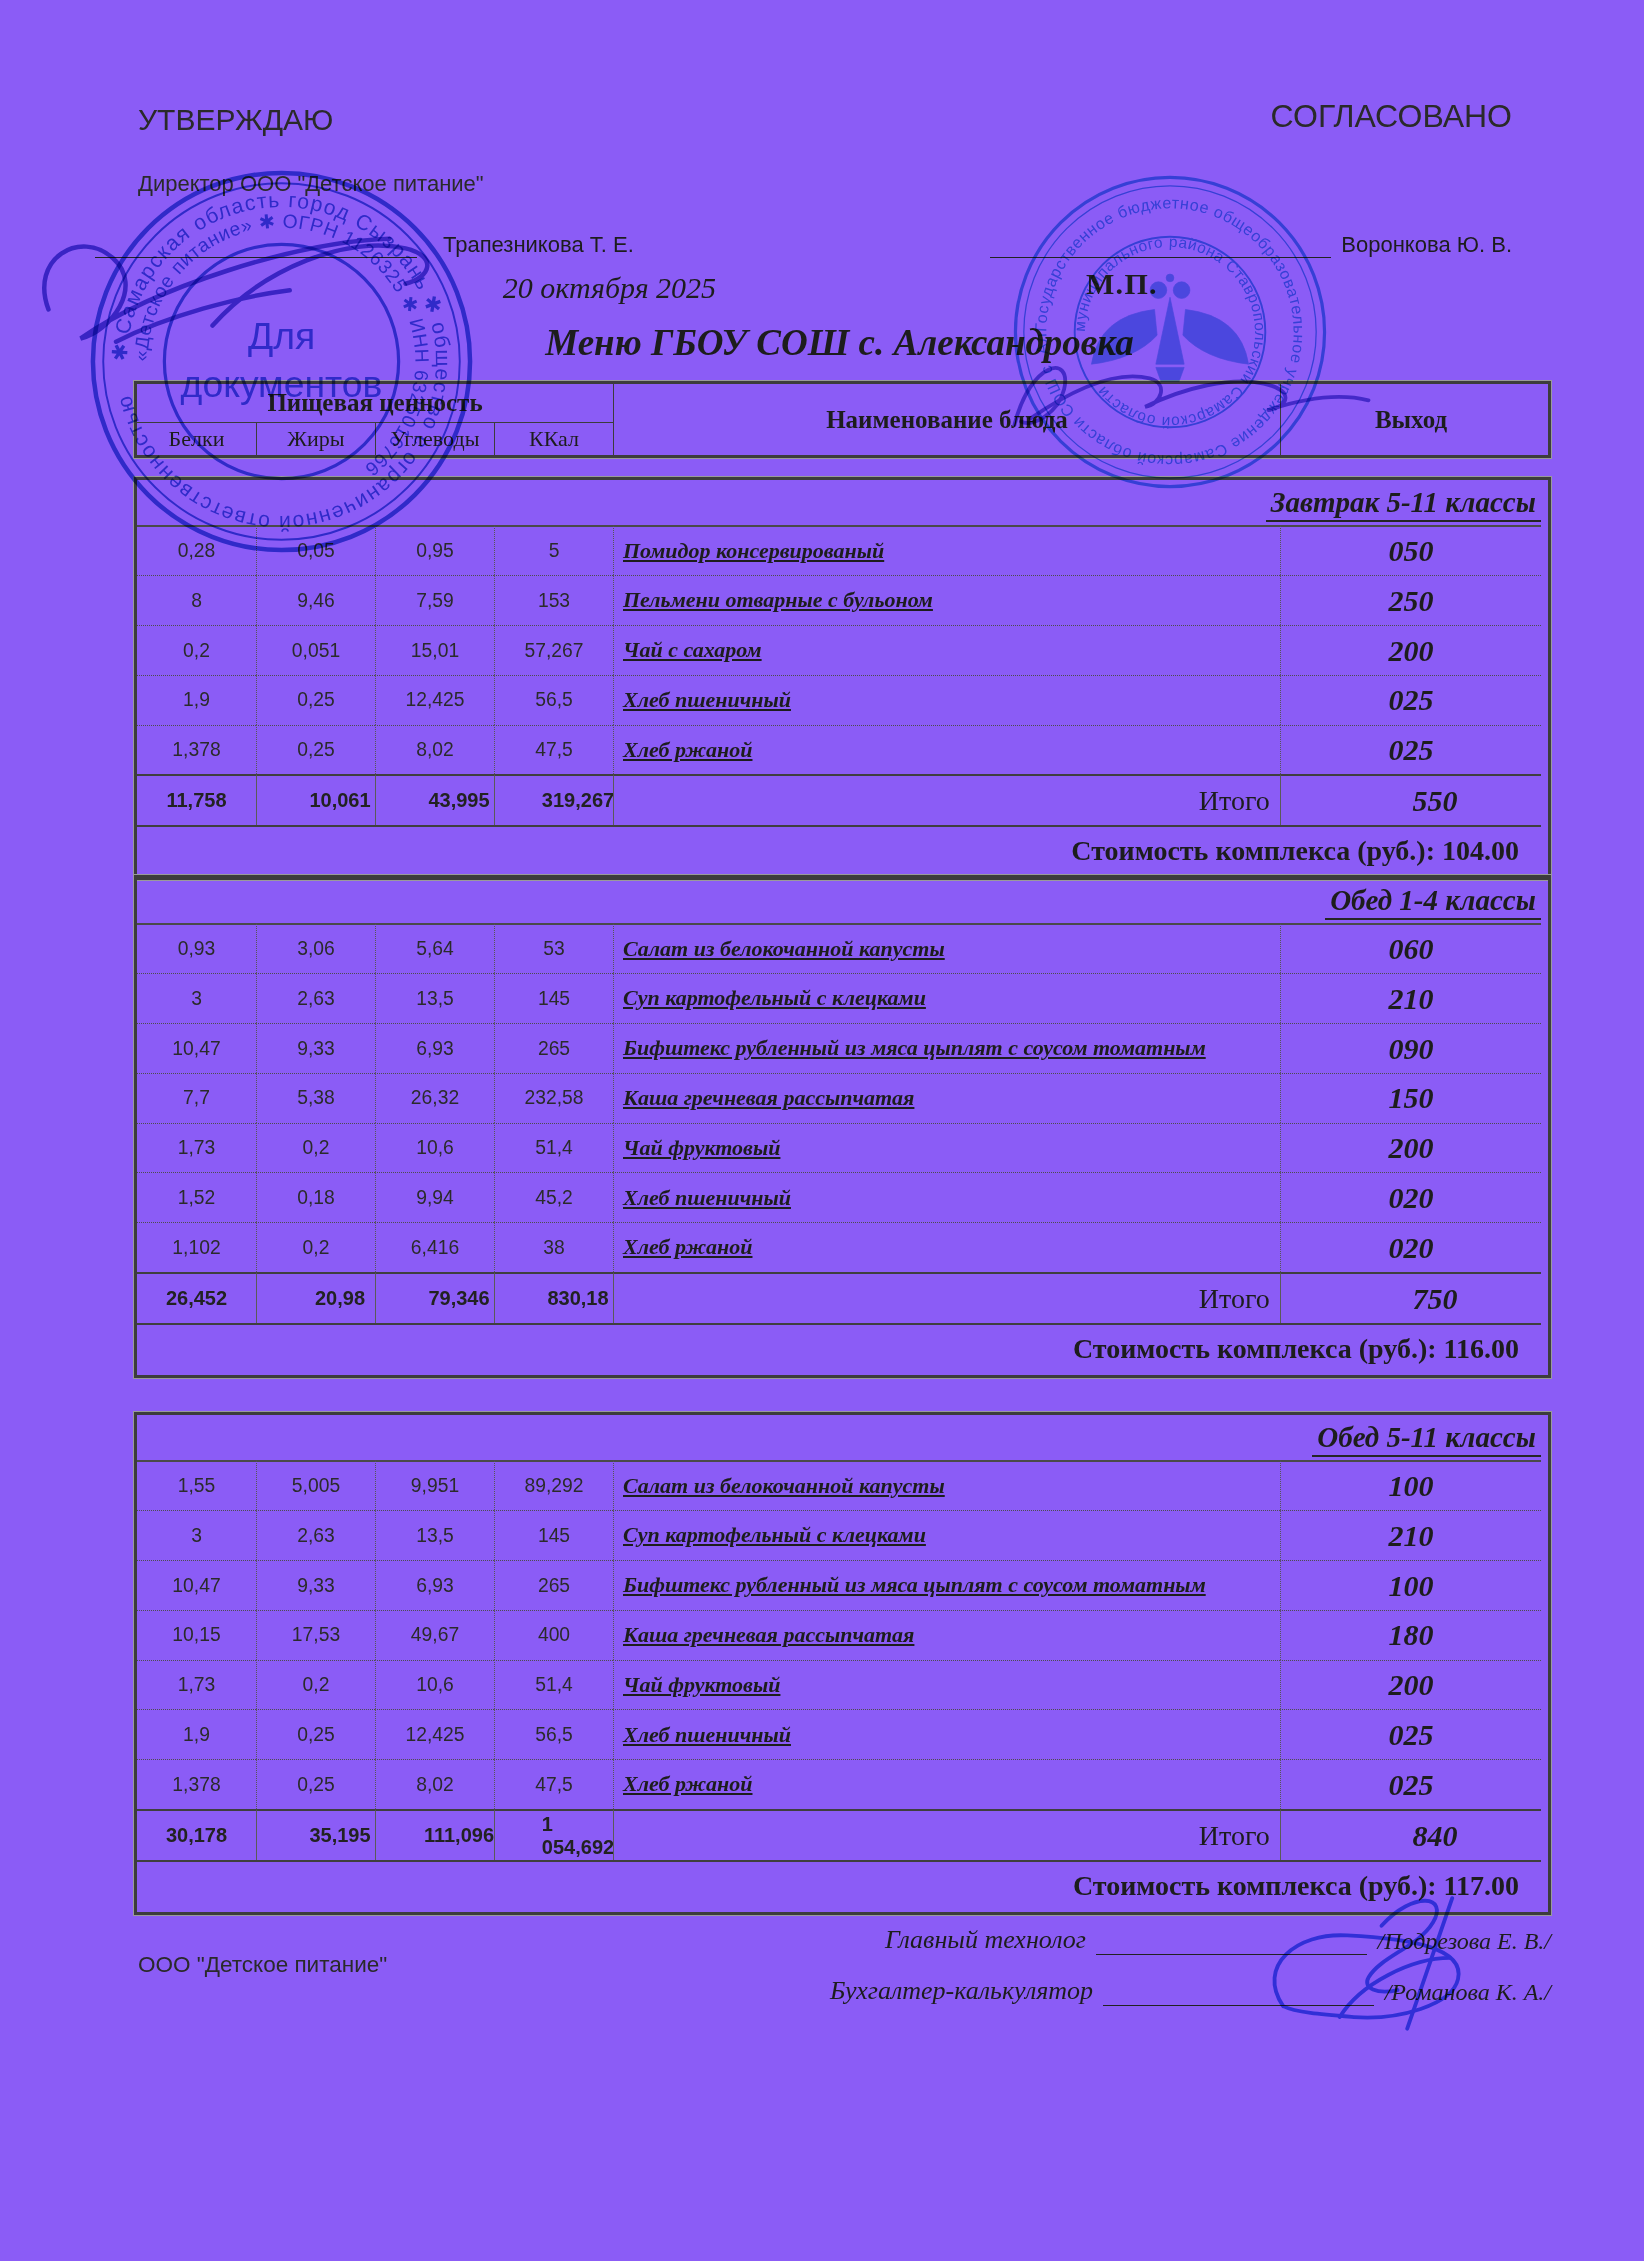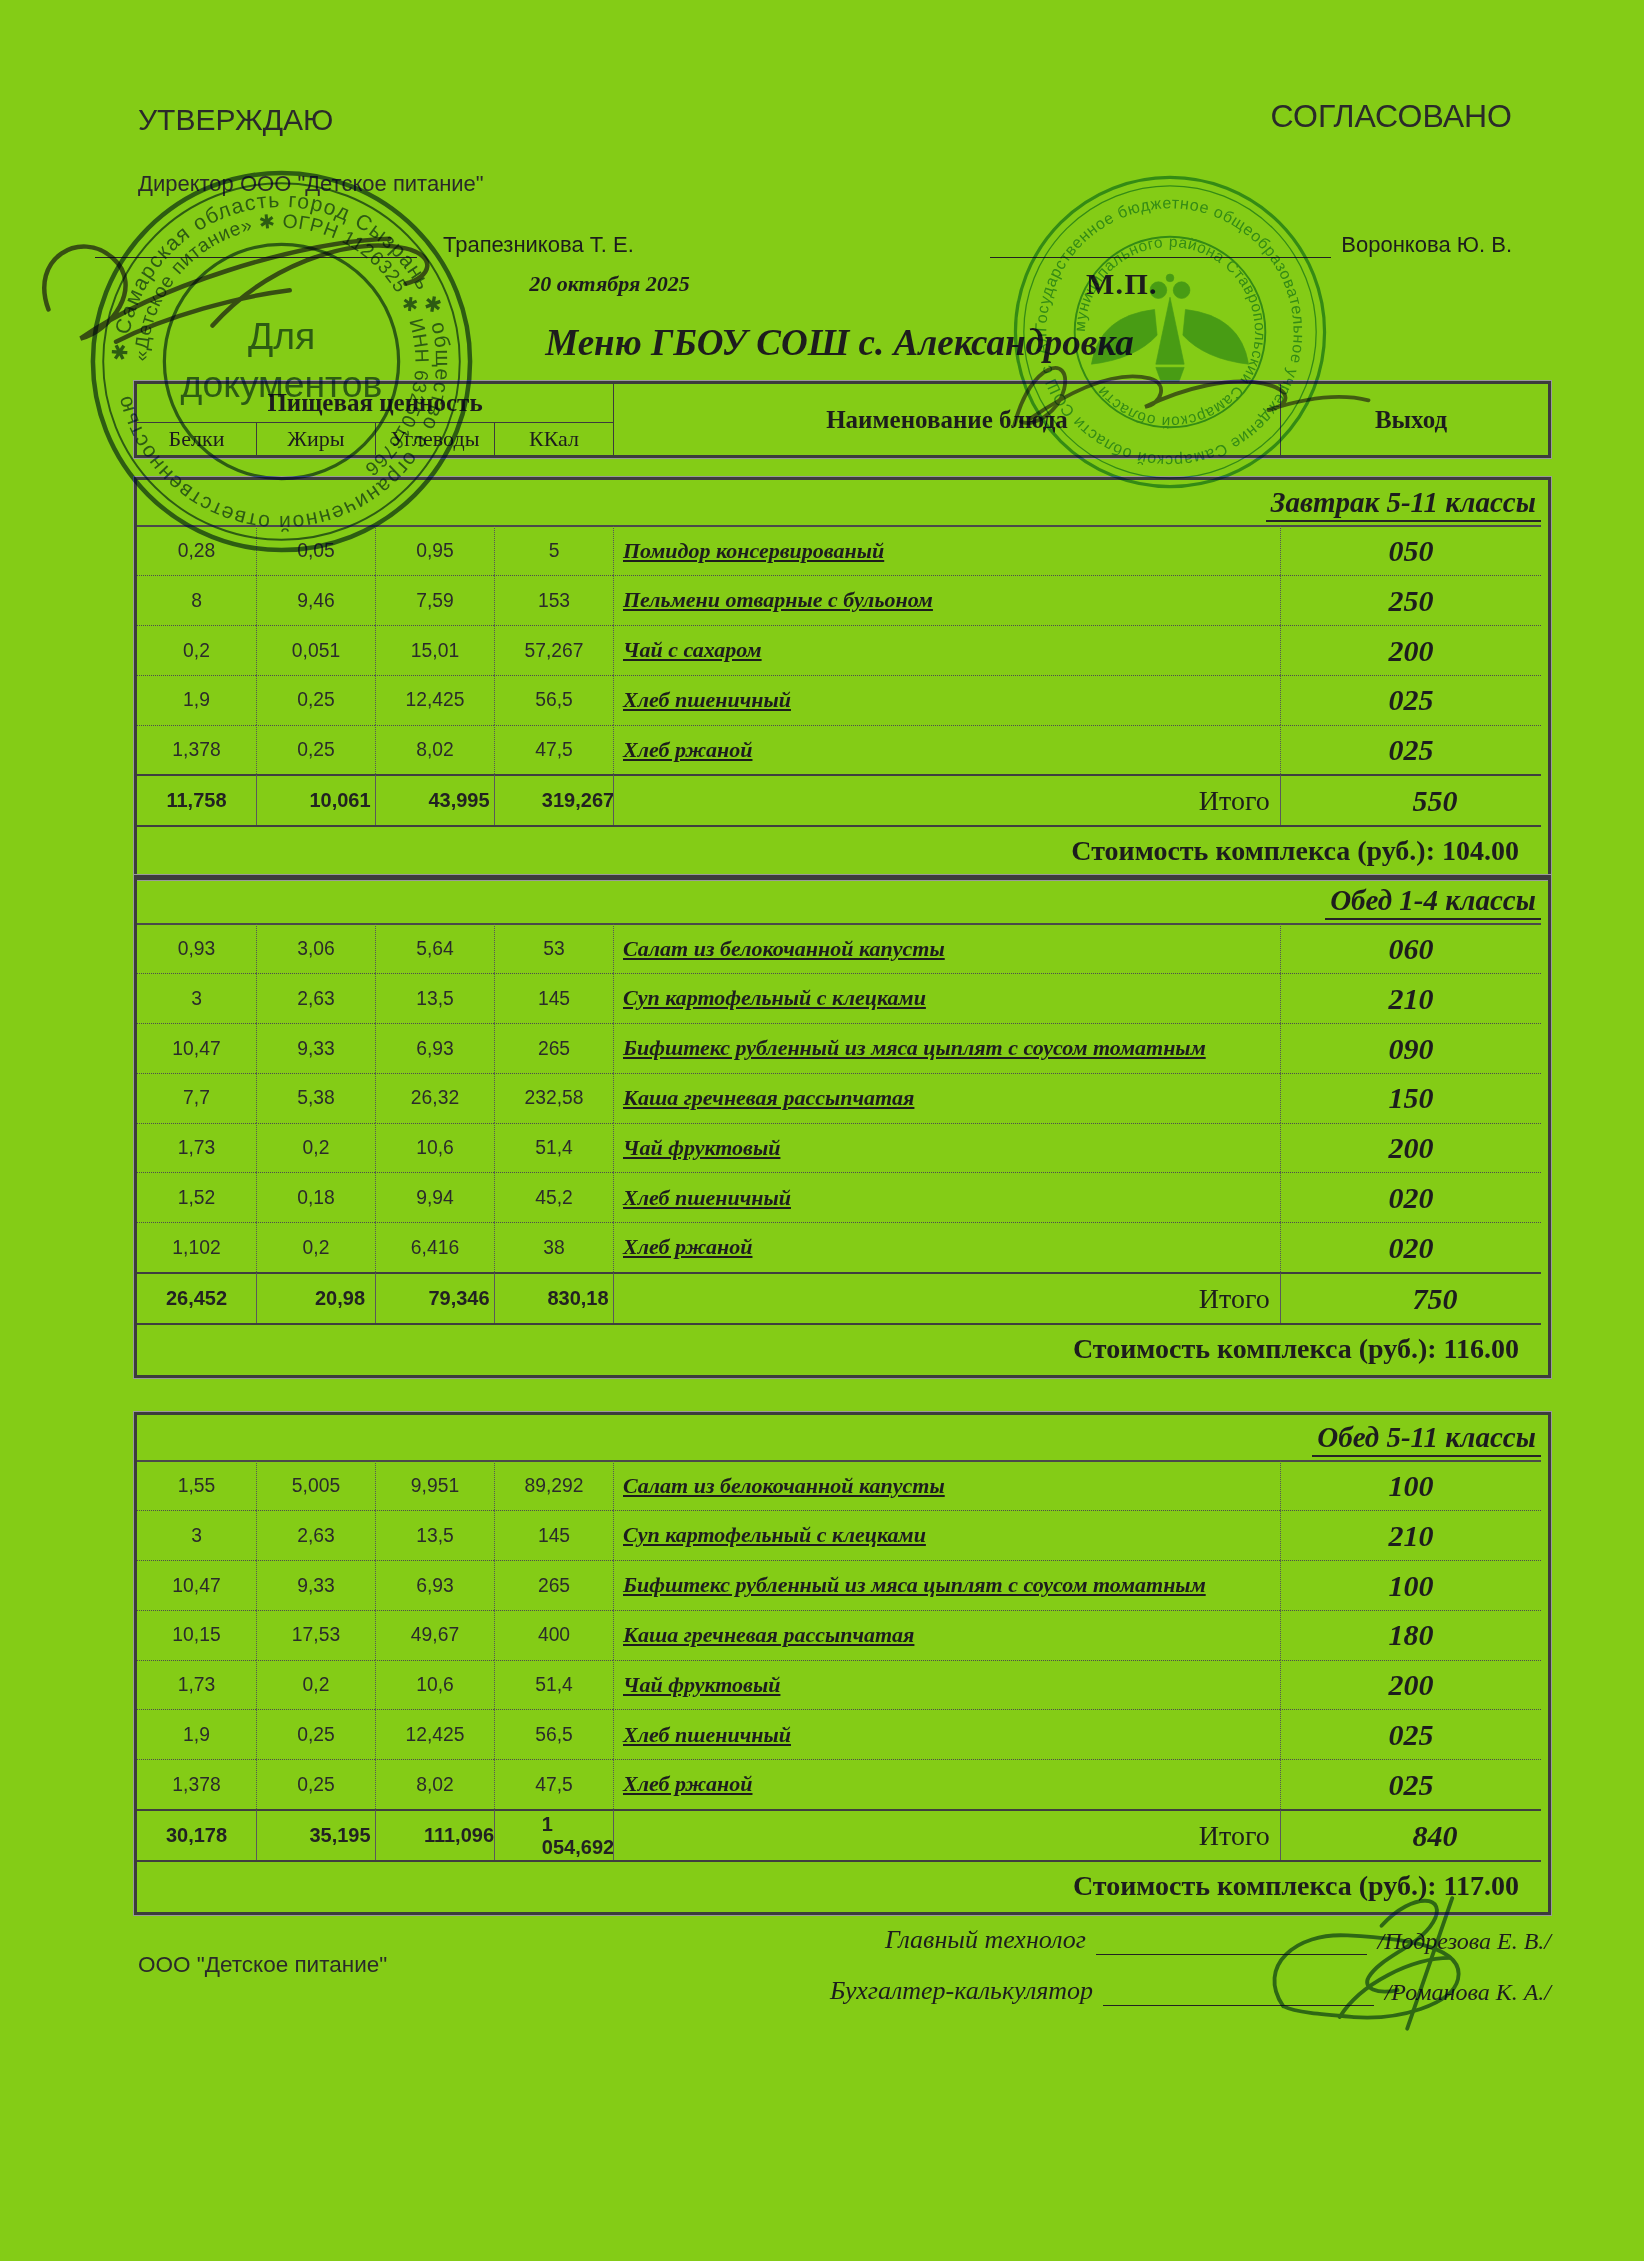--- a/index.html
+++ b/index.html
@@ -1,25 +1,25 @@
 <!DOCTYPE html>
 <html style="font-size:10.3px"><head>
 <meta charset="utf-8">
 <style>
   html,body{margin:0;padding:0;background:#e8e8e6;}
-  .page{position:relative;width:1644px;height:2261px;background:#84cc16;overflow:hidden;
+  .page{position:relative;width:1644px;height:2261px;background:#8b5cf6;overflow:hidden;
         font-family:"Liberation Serif",serif;color:#1d1d1d;}
   .abs{position:absolute;}
   
   .approve-label{left:138px;top:103px;font-family:"Liberation Sans",sans-serif;font-size:30px;color:#2a2a2a;}
   .approve-role{left:138px;top:171px;font-family:"Liberation Sans",sans-serif;font-size:22px;color:#2a2a2a;}
   .sigrow-left{left:95px;top:227px;display:flex;align-items:flex-end;gap:26px;}
   .sigrow-left .line{width:322px;border-bottom:1.9px solid #222;height:30px;}
   .sigrow-left .name{font-family:"Liberation Sans",sans-serif;font-size:22px;}
-  .doc-date{left:474px;top:271px;width:271px;text-align:center;font-size:22px;font-weight:bold;font-style:italic;}
+  .doc-date{left:474px;top:271px;width:271px;text-align:center;font-size:30px;font-weight:normal;font-style:italic;}
   .agree-block{top:98px;right:132px;width:850px;text-align:right;font-family:"Liberation Sans",sans-serif;}
   .agree-label{font-size:32px;color:#2a2a2a;margin-bottom:11.6px;}
   .agree-role{font-size:19px;line-height:1.28;color:#242424;}
   .sigrow-right{right:132px;top:227px;display:flex;align-items:flex-end;gap:10.3px;}
   .sigrow-right .line{width:341px;border-bottom:1.9px solid #222;height:30px;}
   .sigrow-right .name{font-family:"Liberation Sans",sans-serif;font-size:22px;}
   .mp-mark{left:1086px;top:267px;font-size:30px;font-weight:bold;letter-spacing:1.3px;}
   .doc-title{left:134px;top:321px;width:1411px;text-align:center;font-size:37px;font-weight:bold;font-style:italic;}
   
   .hdrgrid{left:134px;top:381px;width:1411px;border:3.2px solid #3c3c3c;outline:0.6px solid #9a9a9a;

